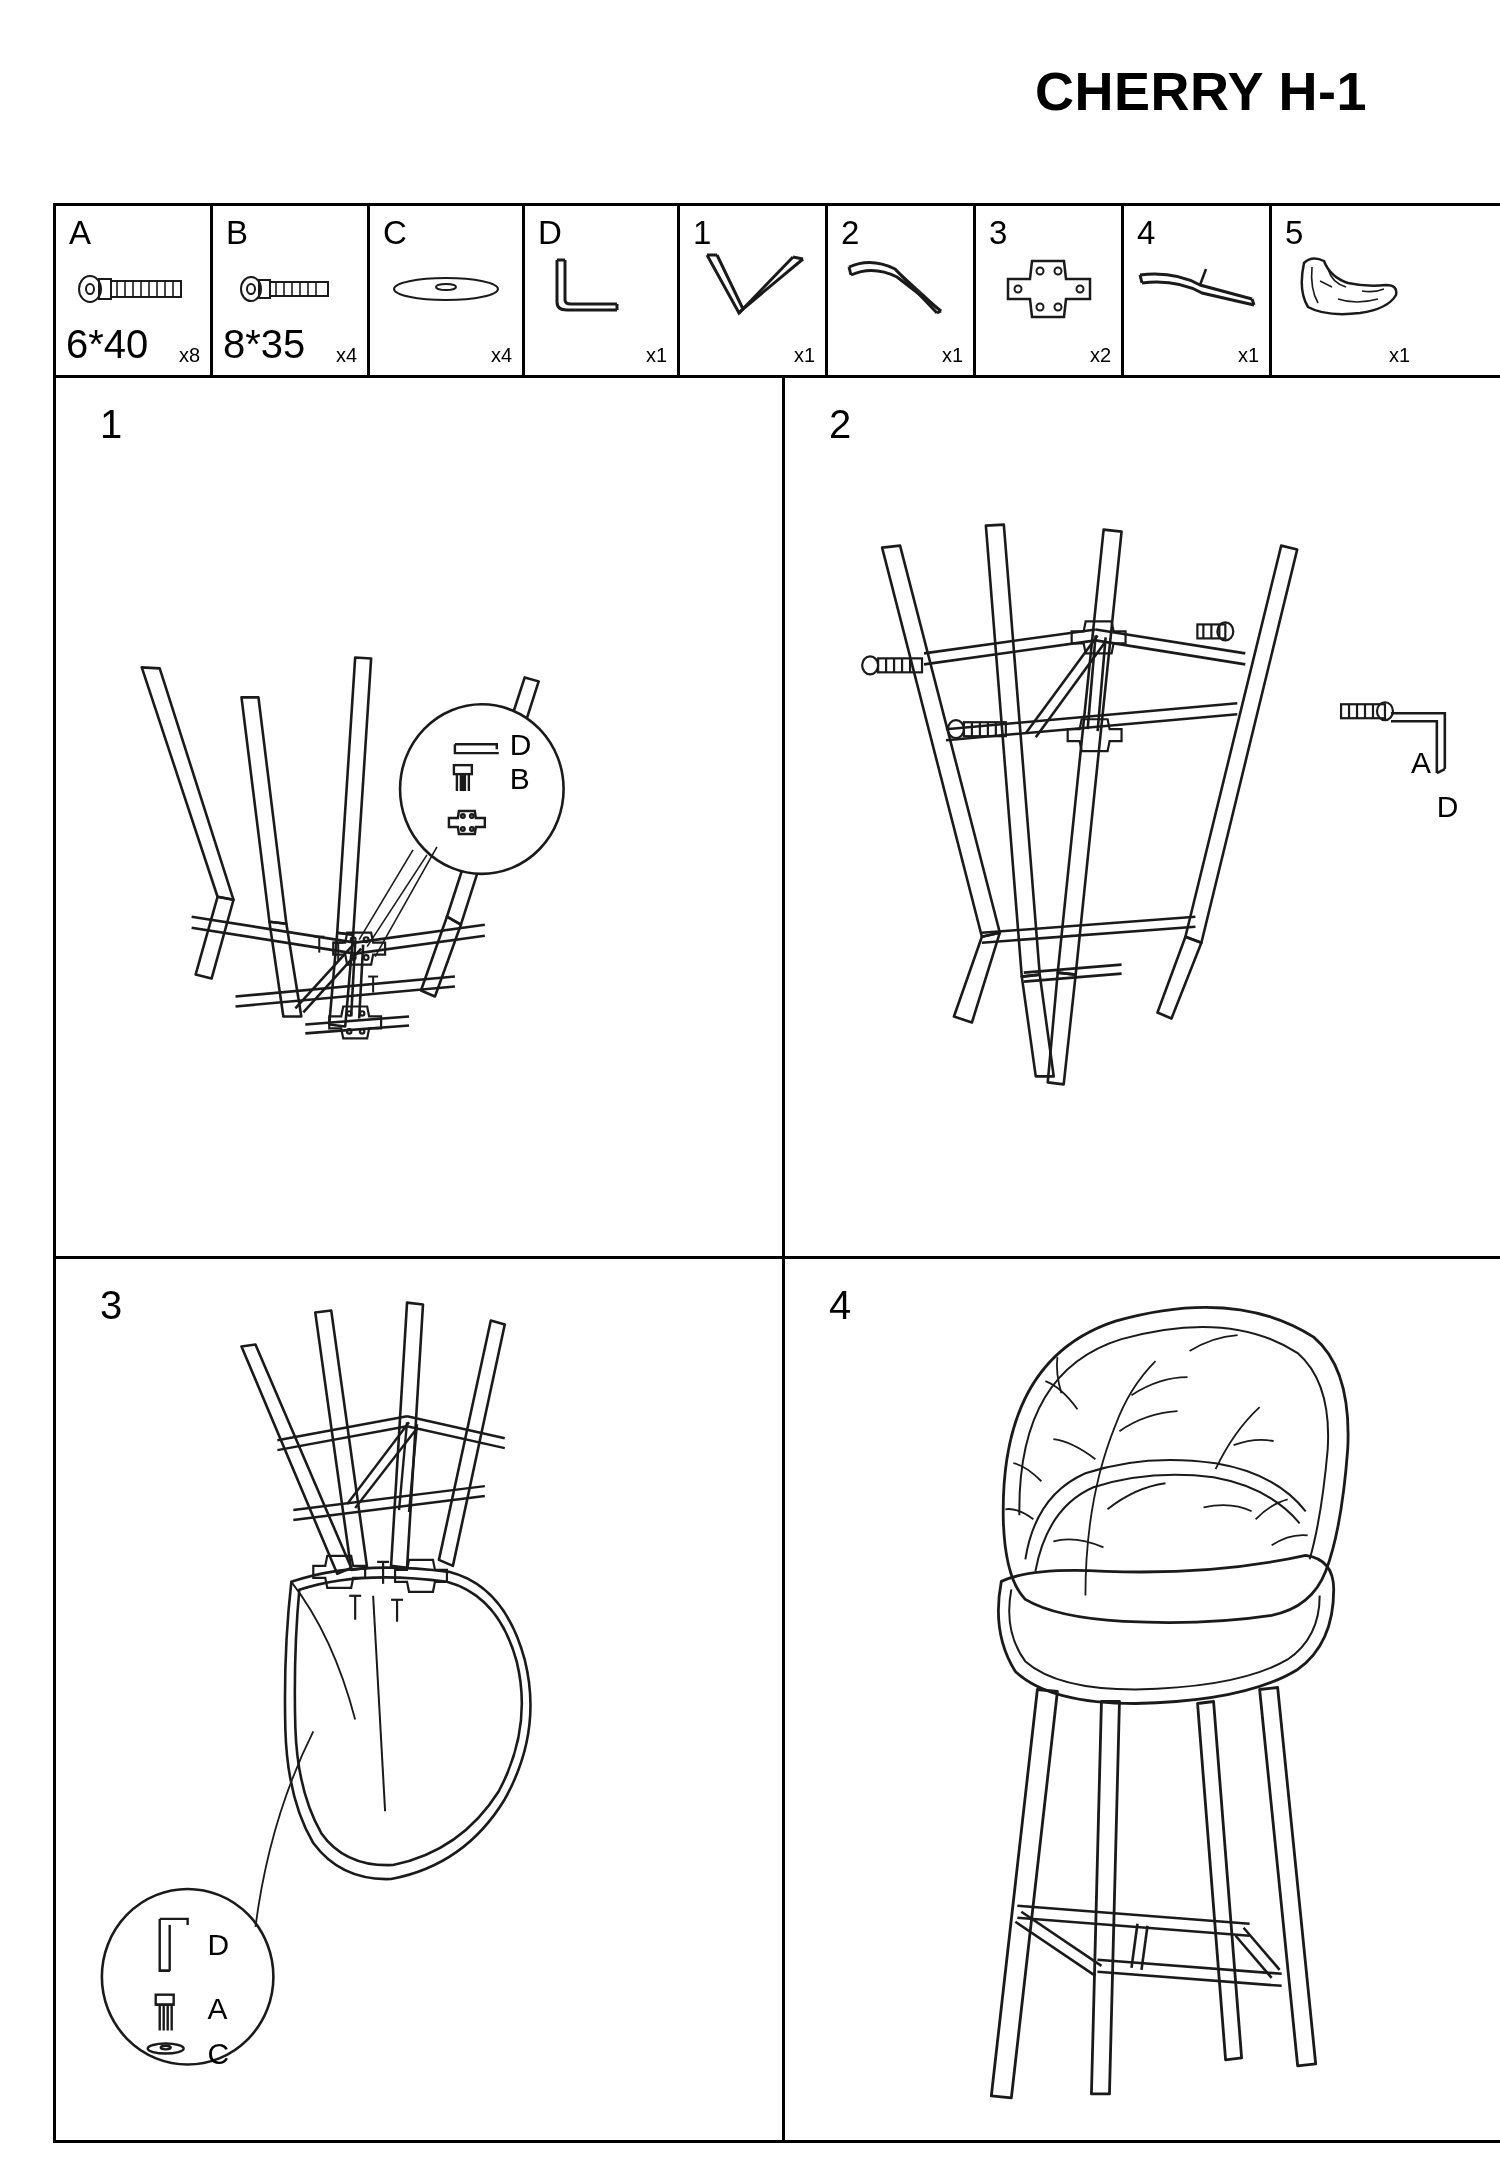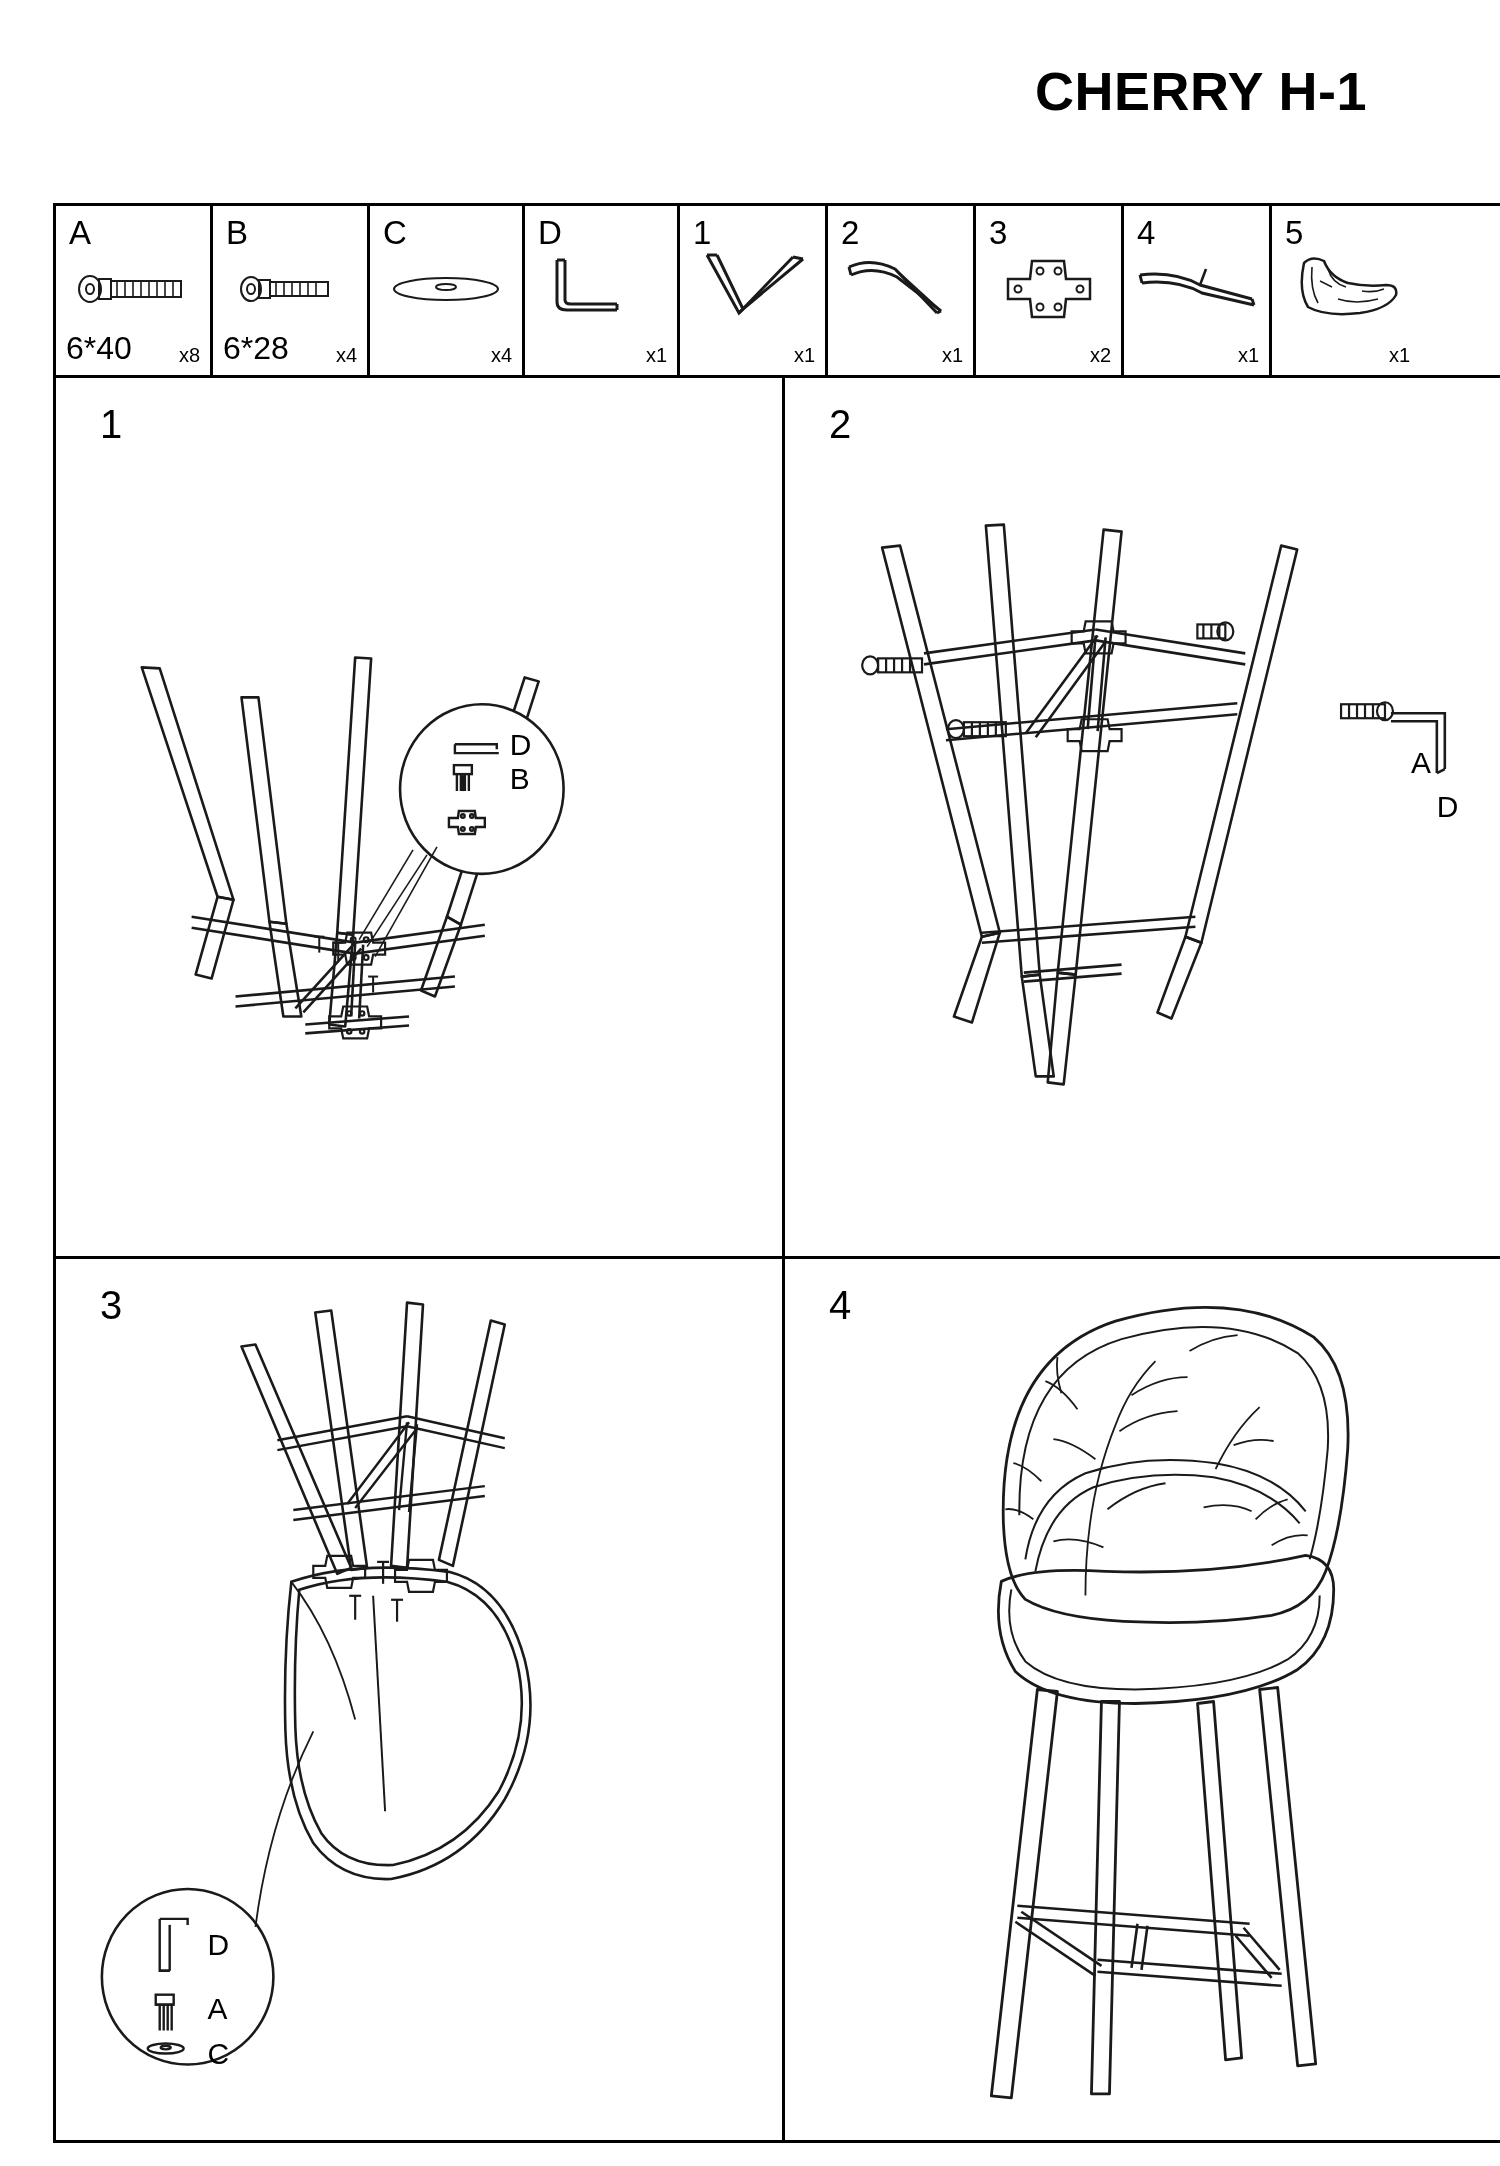--- a/index.html
+++ b/index.html
@@ -61,21 +61,21 @@
 
   .part-code {
     position: absolute;
     left: 13px; top: 8px;
     font-size: 33px;
     font-weight: normal;
   }
   .part-size {
     position: absolute;
     left: 10px; bottom: 8px;
-    font-size: 32px;
+    font-size: 40px;
   }
   .part-qty {
     position: absolute;
     right: 10px; bottom: 8px;
     font-size: 20px;
   }
   .part-art {
     position: absolute;
     left: 0; right: 0;
     top: 44px;
@@ -163,21 +163,21 @@
             <g stroke="#1a1a1a" stroke-width="1.6">
               <line x1="41" y1="16" x2="41" y2="30"></line>
                 <line x1="49" y1="16" x2="49" y2="30"></line>
               <line x1="57" y1="16" x2="57" y2="30"></line>
                 <line x1="65" y1="16" x2="65" y2="30"></line>
               <line x1="73" y1="16" x2="73" y2="30"></line>
                 <line x1="81" y1="16" x2="81" y2="30"></line>
             </g>
           </svg>
         </div>
-        <div class="part-size">6*28</div>
+        <div class="part-size">8*35</div>
         <div class="part-qty">x4</div>
       </div>
 
       <div class="part-cell pc-c">
         <div class="part-code">C</div>
         <div class="part-art">
           <svg width="120" height="40" viewBox="0 0 120 40">
             <ellipse cx="60" cy="20" rx="52" ry="11" fill="none" stroke="#1a1a1a" stroke-width="2"></ellipse>
             <ellipse cx="60" cy="18" rx="10" ry="3" fill="none" stroke="#1a1a1a" stroke-width="2"></ellipse>
           </svg>

